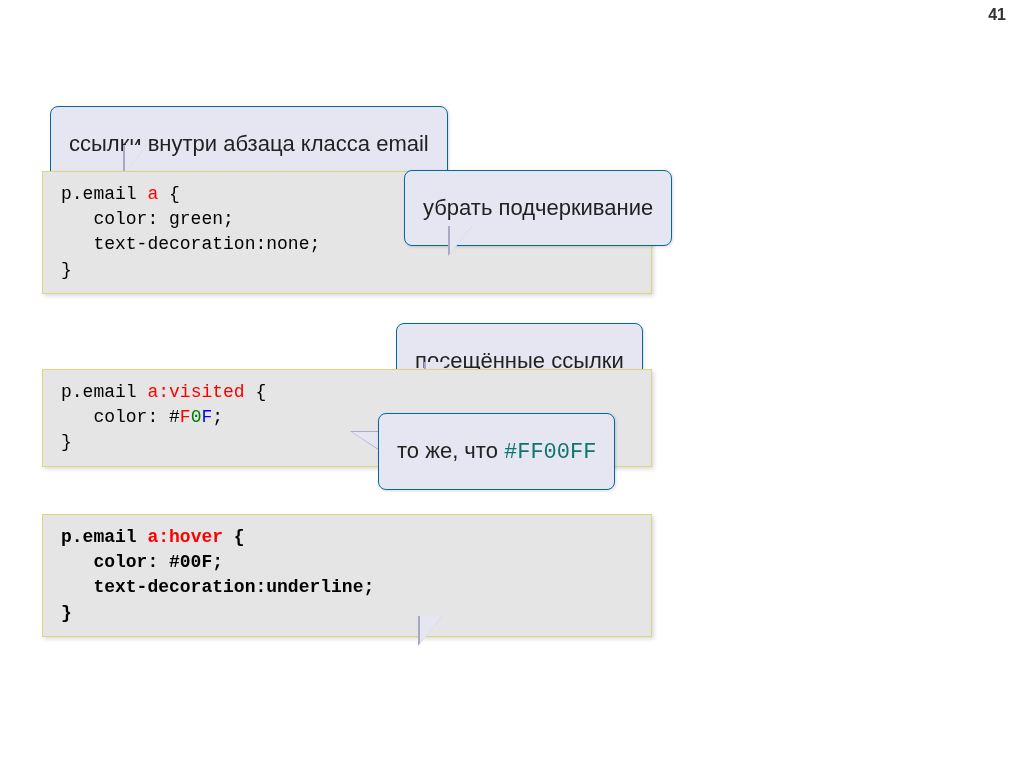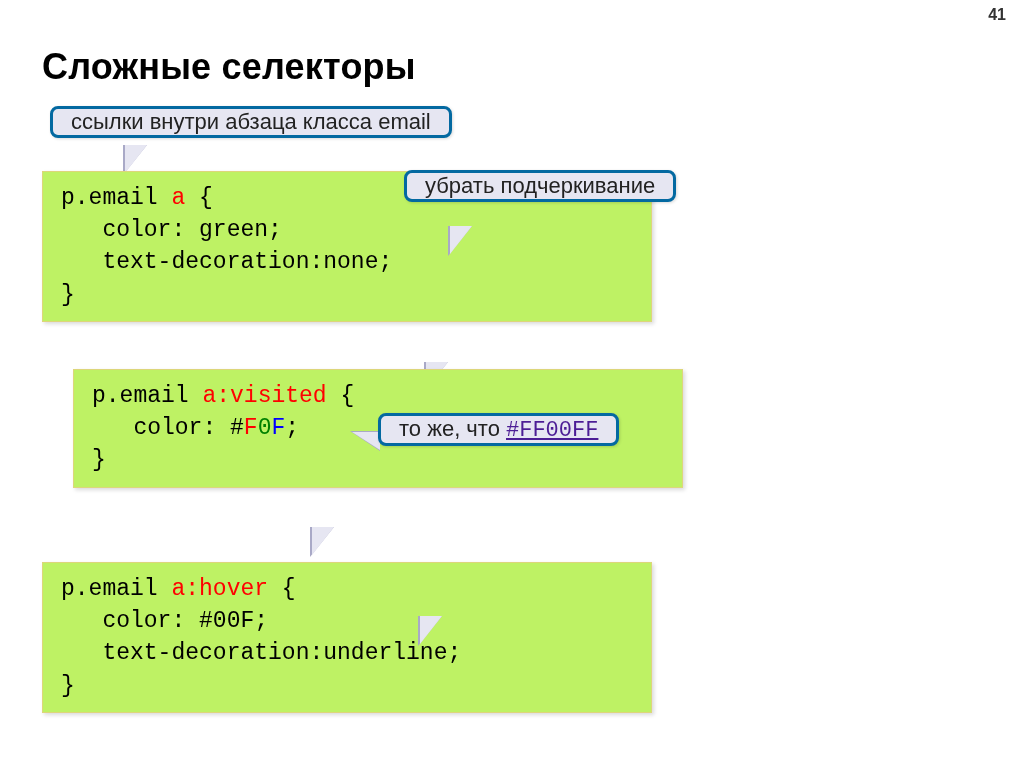--- a/index.html
+++ b/index.html
@@ -34,47 +34,47 @@
     font-weight: bold;
     letter-spacing: 0.2px;
     color: #000;
   }
 
   
   .code-block {
     position: absolute;
     left: 42px;
     width: 610px;
-    background: #bef264;
+    background: #e5e5e5;
     border: 1px solid #ddd67a;
     box-shadow: 2px 2px 4px rgba(0,0,0,.15);
     padding: 10px 18px 10px 18px;
     box-sizing: border-box;
     font-family: "Courier New", Courier, monospace;
-    font-size: 23px;
+    font-size: 18px;
     line-height: 1.4;
     white-space: pre;
     color: #000;
   }
   .cb1 { top: 171px; }
-  .cb2 { top: 369px; margin-left: 31px; }
-  .cb3 { top: 562px; }
+  .cb2 { top: 369px; }
+  .cb3 { top: 514px; font-weight: bold; }
 
   .kw-red   { color: #ff0000; }
   .kw-green { color: #008000; }
   .kw-blue  { color: #0000ff; }
-  .kw-mag   { color: #4c1d95; text-decoration: underline; }
+  .kw-mag   { color: #0f766e; }
 
   
   .callout {
     position: absolute;
     background: #e6e6f2;
-    border: 3px solid #0369a1;
+    border: 1px solid #0369a1;
     border-radius: 8px;
-    padding: 0 18px;
+    padding: 24px 18px;
     font-size: 22px;
     font-family: Arial, Helvetica, sans-serif;
     color: #222;
     box-shadow: 1px 1px 3px rgba(0,0,0,.15);
     box-sizing: border-box;
     white-space: nowrap;
   }
 
   
   .tail {
@@ -109,39 +109,41 @@
   .c4 { top: 413px; left: 378px; }
   .c5 { top: 488px; left: 272px; }
   .c6 { top: 578px; left: 388px; }
 </style>
 </head>
 <body>
 
 <div class="slide">
 
   <div class="page-num">41</div>
-  <div class="title">Сложные селекторы</div>
 
   <div class="callout c1">
     <span>ссылки внутри абзаца класса email</span>
   </div>
   <div class="tail tail-dl-b" style="top:145px; left:123px;"></div>
   <div class="tail tail-dl" style="top:145px; left:125px;"></div>
 
   <div class="code-block cb1"><span>p.email </span><span class="kw-red">a</span><span> {</span>
 <span>   color: green;</span>
 <span>   text-decoration:none;</span>
 <span>}</span></div>
 
   <div class="callout c2">
     <span>убрать подчеркивание</span>
   </div>
   <div class="tail tail-dl-b" style="top:226px; left:448px;"></div>
   <div class="tail tail-dl" style="top:226px; left:450px;"></div>
 
+  <div class="callout c3">
+    <span>посещённые ссылки</span>
+  </div>
   <div class="tail tail-dl-b" style="top:362px; left:424px;"></div>
   <div class="tail tail-dl" style="top:362px; left:426px;"></div>
 
   <div class="code-block cb2"><span>p.email </span><span class="kw-red">a:visited</span><span> {</span>
 <span>   color: </span><span>#</span><span class="kw-red">F</span><span class="kw-green">0</span><span class="kw-blue">F</span><span>;</span>
 <span>}</span></div>
 
   <div class="tail tail-l-b" style="top:431px; left:350px;"></div>
   <div class="tail tail-l" style="top:432px; left:352px;"></div>
   <div class="callout c4">

